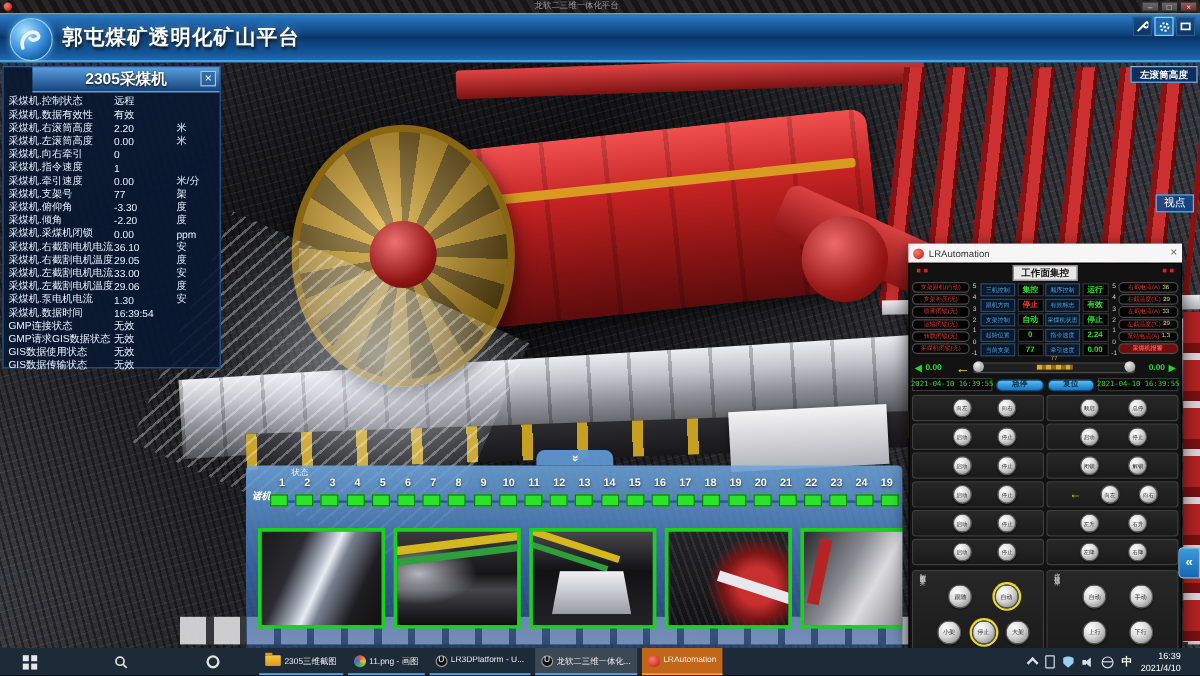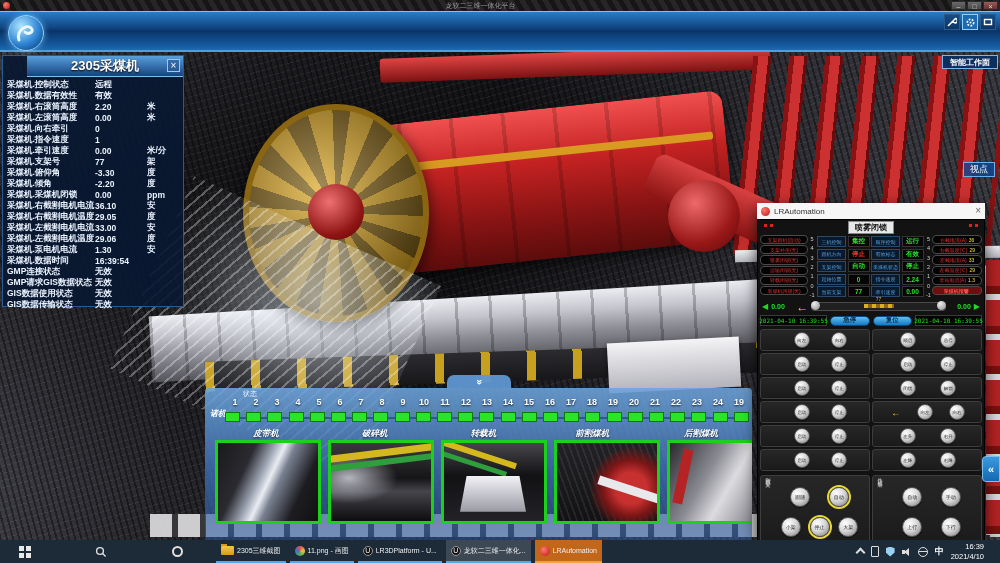--- a/index.html
+++ b/index.html
@@ -95,21 +95,21 @@
 
   
   .shearer-panel{position:absolute;left:2px;top:3px;width:182px;height:252px;z-index:20;
     background:rgba(8,24,50,.90);border:1px solid #2a5a92;box-sizing:border-box;}
   .sp-head{height:20px;background:linear-gradient(180deg,#58a0dc,#17427e);display:flex;
     align-items:center;justify-content:center;position:relative;border-bottom:1px solid #7cc0f0;margin-left:24px;}
   .sp-title{font-size:13px;font-weight:bold;color:#fff;text-shadow:0 1px 2px #000;}
   .sp-close{position:absolute;right:3px;top:3px;width:13px;height:13px;color:#fff;font-size:10px;
     line-height:12px;text-align:center;border:1px solid #9cc8ee;background:rgba(40,90,150,.6);box-sizing:border-box;cursor:pointer;}
   .sp-body{padding:2px 0 0 4px;}
-  .srow{display:flex;height:11px;align-items:center;font-size:8.5px;color:#eaf2ff;font-weight:bold;}
+  .srow{display:flex;height:11px;align-items:center;font-size:8.5px;color:#eaf2ff;font-weight:normal;}
   .sl{width:88px;white-space:nowrap;overflow:hidden;}
   .sv{width:52px;white-space:nowrap;}
   .su{width:34px;white-space:nowrap;}
 
   
   .status-panel{position:absolute;left:205px;top:336px;width:547px;height:152px;z-index:15;
     background:linear-gradient(180deg,rgba(110,165,220,.88) 0%,rgba(60,110,180,.82) 55%,rgba(45,90,160,.55) 100%);
     border-radius:4px 4px 0 0;}
   .chev-tab{position:absolute;left:50%;top:-13px;transform:translateX(-50%);width:64px;height:13px;
     background:rgba(95,150,210,.95);border-radius:7px 7px 0 0;display:flex;align-items:center;justify-content:center;cursor:pointer;}
@@ -254,20 +254,21 @@
       <span class="tb-btn close">×</span>
     </span>
   </div>
 
   <div class="navbar">
     <div class="logo">
       <svg width="34" height="34" viewBox="0 0 34 34">
           <path d="M10 24 C7 14 18 8 22 12 C26 16 19 19 16 16" stroke="#eaf6ff" fill="none" stroke-width="3" stroke-linecap="round"></path>
         </svg>
     </div>
+    <div class="brand">郭屯煤矿透明化矿山平台</div>
     <div class="nav-tools">
       <span class="tool-box">
         <svg width="10" height="10" viewBox="0 0 10 10">
             <path d="M1.5 8.5 L6 4 M6 4 a2.2 2.2 0 1 0 2.5-2.5 L7 3" stroke="#fff" stroke-width="1.6" fill="none" stroke-linecap="round"></path>
           </svg>
       </span>
       <span class="tool-box hl">
         <svg width="11" height="11" viewBox="0 0 11 11">
             <circle cx="5.5" cy="5.5" r="3.2" stroke="#fff" stroke-width="1.6" fill="none" stroke-dasharray="1.8 1.4"></circle>
             <circle cx="5.5" cy="5.5" r="1" fill="#fff"></circle>
@@ -292,21 +293,21 @@
     <div class="blocks"></div>
     <div class="shearer-body"></div>
     <div class="body-rail"></div>
     <div class="shearer-arm"></div>
     <div class="arm-hub"></div>
     <div class="drum"></div>
     <div class="drum-hub"></div>
     <div class="spray"></div>
     <div class="edge-strip"></div>
 
-    <button class="edit-mode">智能工作面</button>
+    <button class="edit-mode">左滚筒高度</button>
     <button class="viewpoint">视点</button>
     <button class="collapse">«</button>
 
     <div class="shearer-panel">
       <div class="sp-head">
         <span class="sp-title">2305采煤机</span>
         <span class="sp-close">×</span>
       </div>
       <div class="sp-body">
 
@@ -494,28 +495,20 @@
           <span class="sq"></span>
           <span class="sq"></span>
           <span class="sq"></span>
           <span class="sq"></span>
           <span class="sq"></span>
           <span class="sq"></span>
           <span class="sq"></span>
           <span class="sq"></span>
           <span class="sq"></span>
         </div>
-      <div class="cam-labels">
-
-      <span class="cam-label">皮带机</span>
-          <span class="cam-label">破碎机</span>
-          <span class="cam-label">转载机</span>
-          <span class="cam-label">前割煤机</span>
-          <span class="cam-label">后割煤机</span>
-        </div>
       <div class="thumbs">
         <div class="thumb t1"></div>
         <div class="thumb t2">
             <div class="stripe-y"></div>
             <div class="stripe-g"></div>
           </div>
         <div class="thumb t3">
             <div class="stripe-y"></div>
             <div class="stripe-g"></div>
             <div class="loader"></div>
@@ -533,21 +526,21 @@
       <div class="lr-titlebar">
         <span class="ico-lra"></span>
         <span class="lr-title">LRAutomation</span>
         <span class="lr-close">×</span>
       </div>
       <div class="lr-body">
         <span class="lr-dot" style="left:6px"></span>
           <span class="lr-dot" style="left:12px"></span>
         <span class="lr-dot" style="right:12px"></span>
           <span class="lr-dot" style="right:6px"></span>
-        <div class="lr-tab">喷雾闭锁</div>
+        <div class="lr-tab">工作面集控</div>
 
         <div class="lr-zone">
           <div class="pill-col">
 
           <button class="pill">支架跟机(自动)</button>
               <button class="pill">支架补压(无)</button>
               <button class="pill">喷雾闭锁(无)</button>
               <button class="pill">运输闭锁(无)</button>
               <button class="pill">转载闭锁(无)</button>
               <button class="pill">采煤机闭锁(无)</button>

